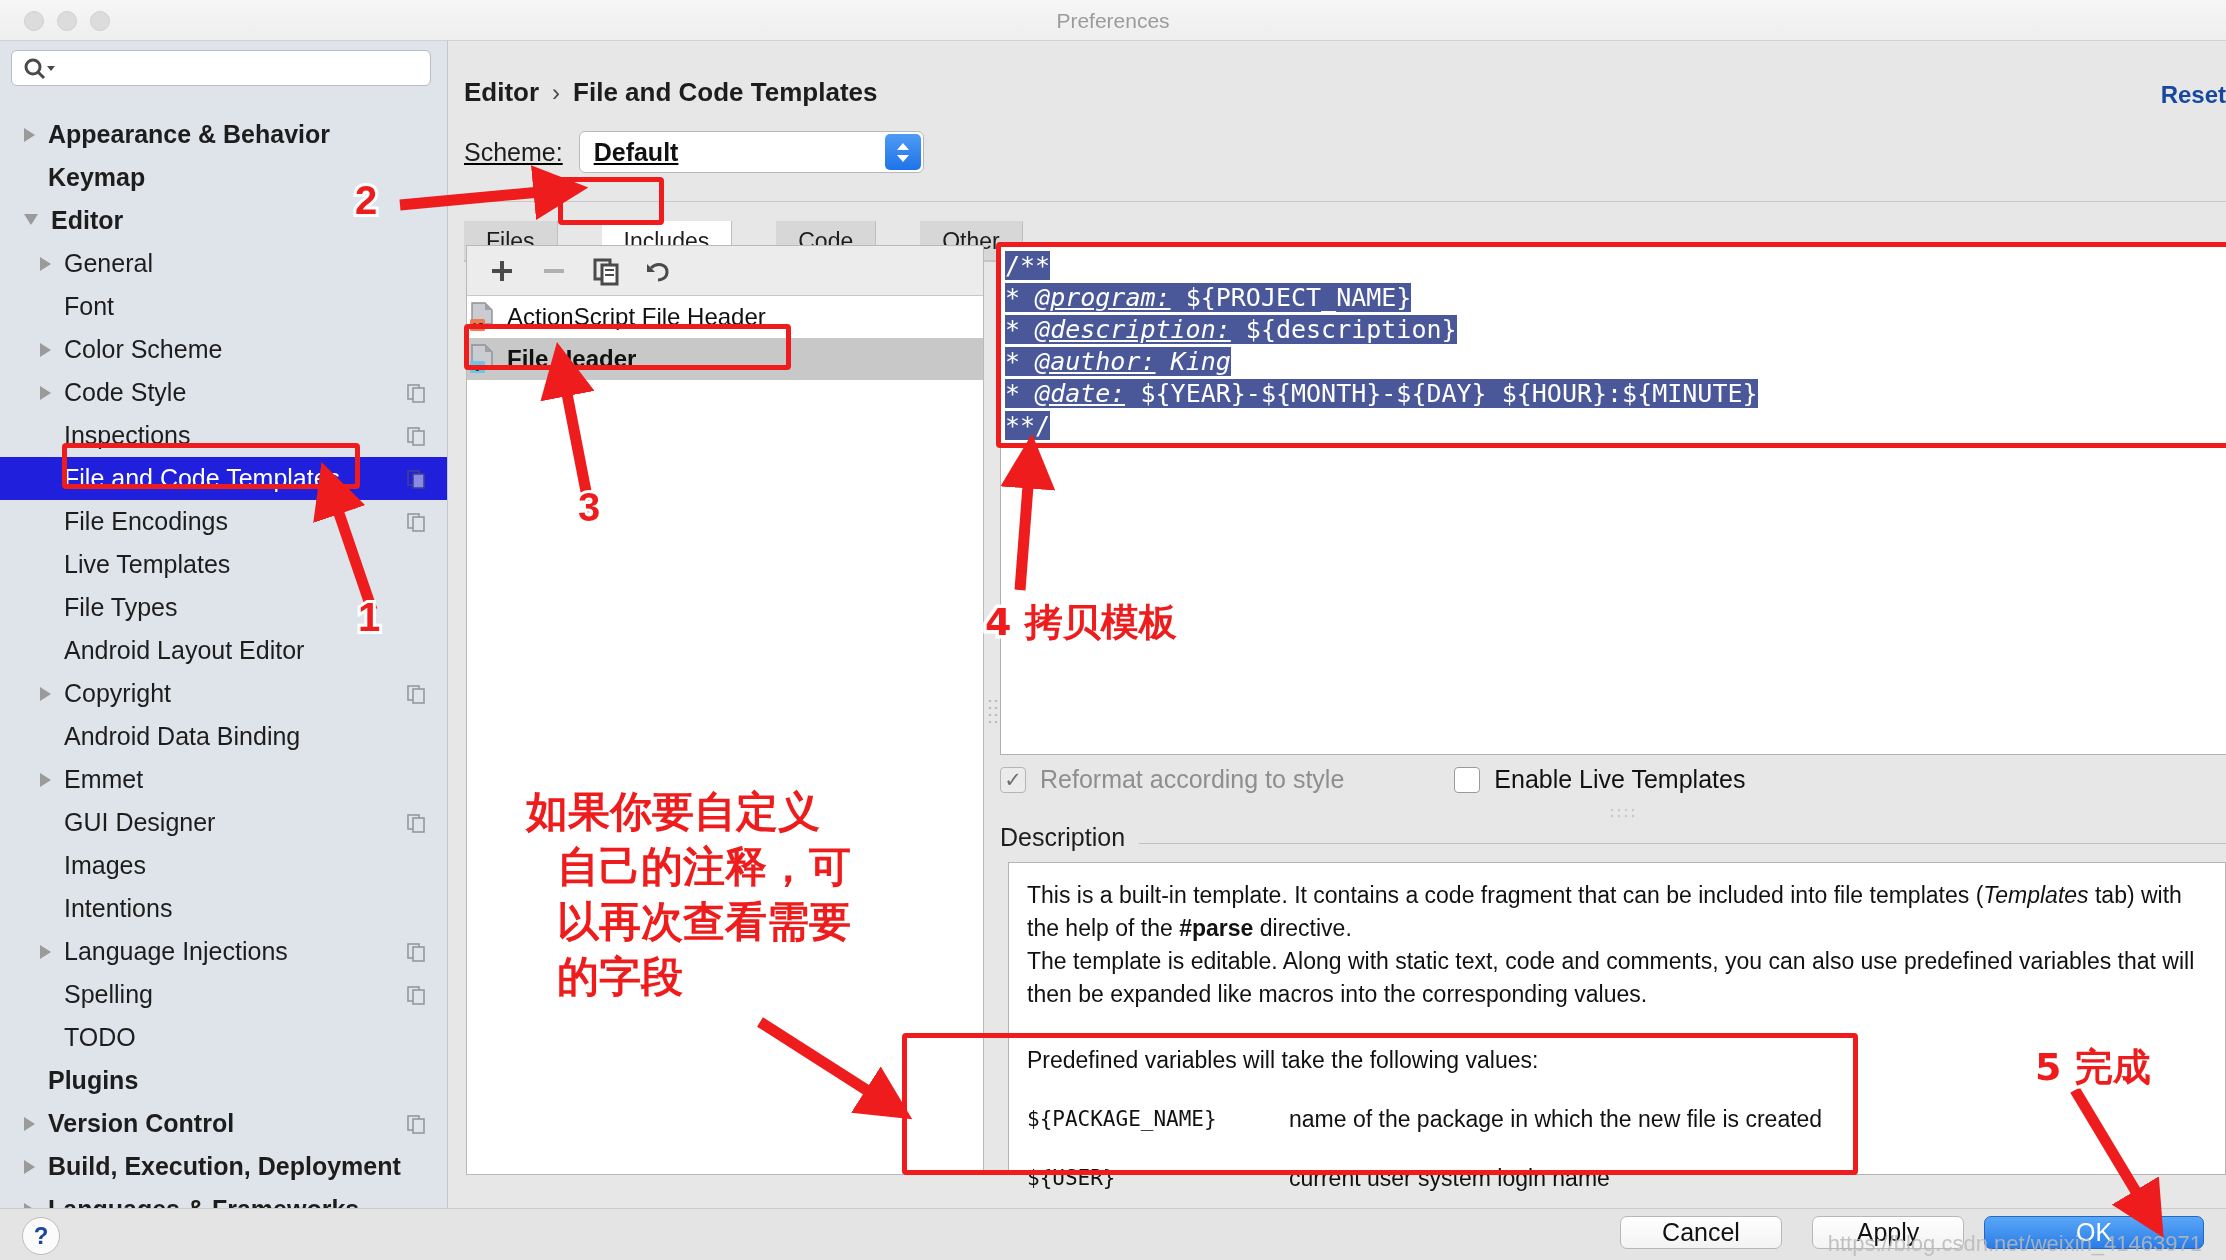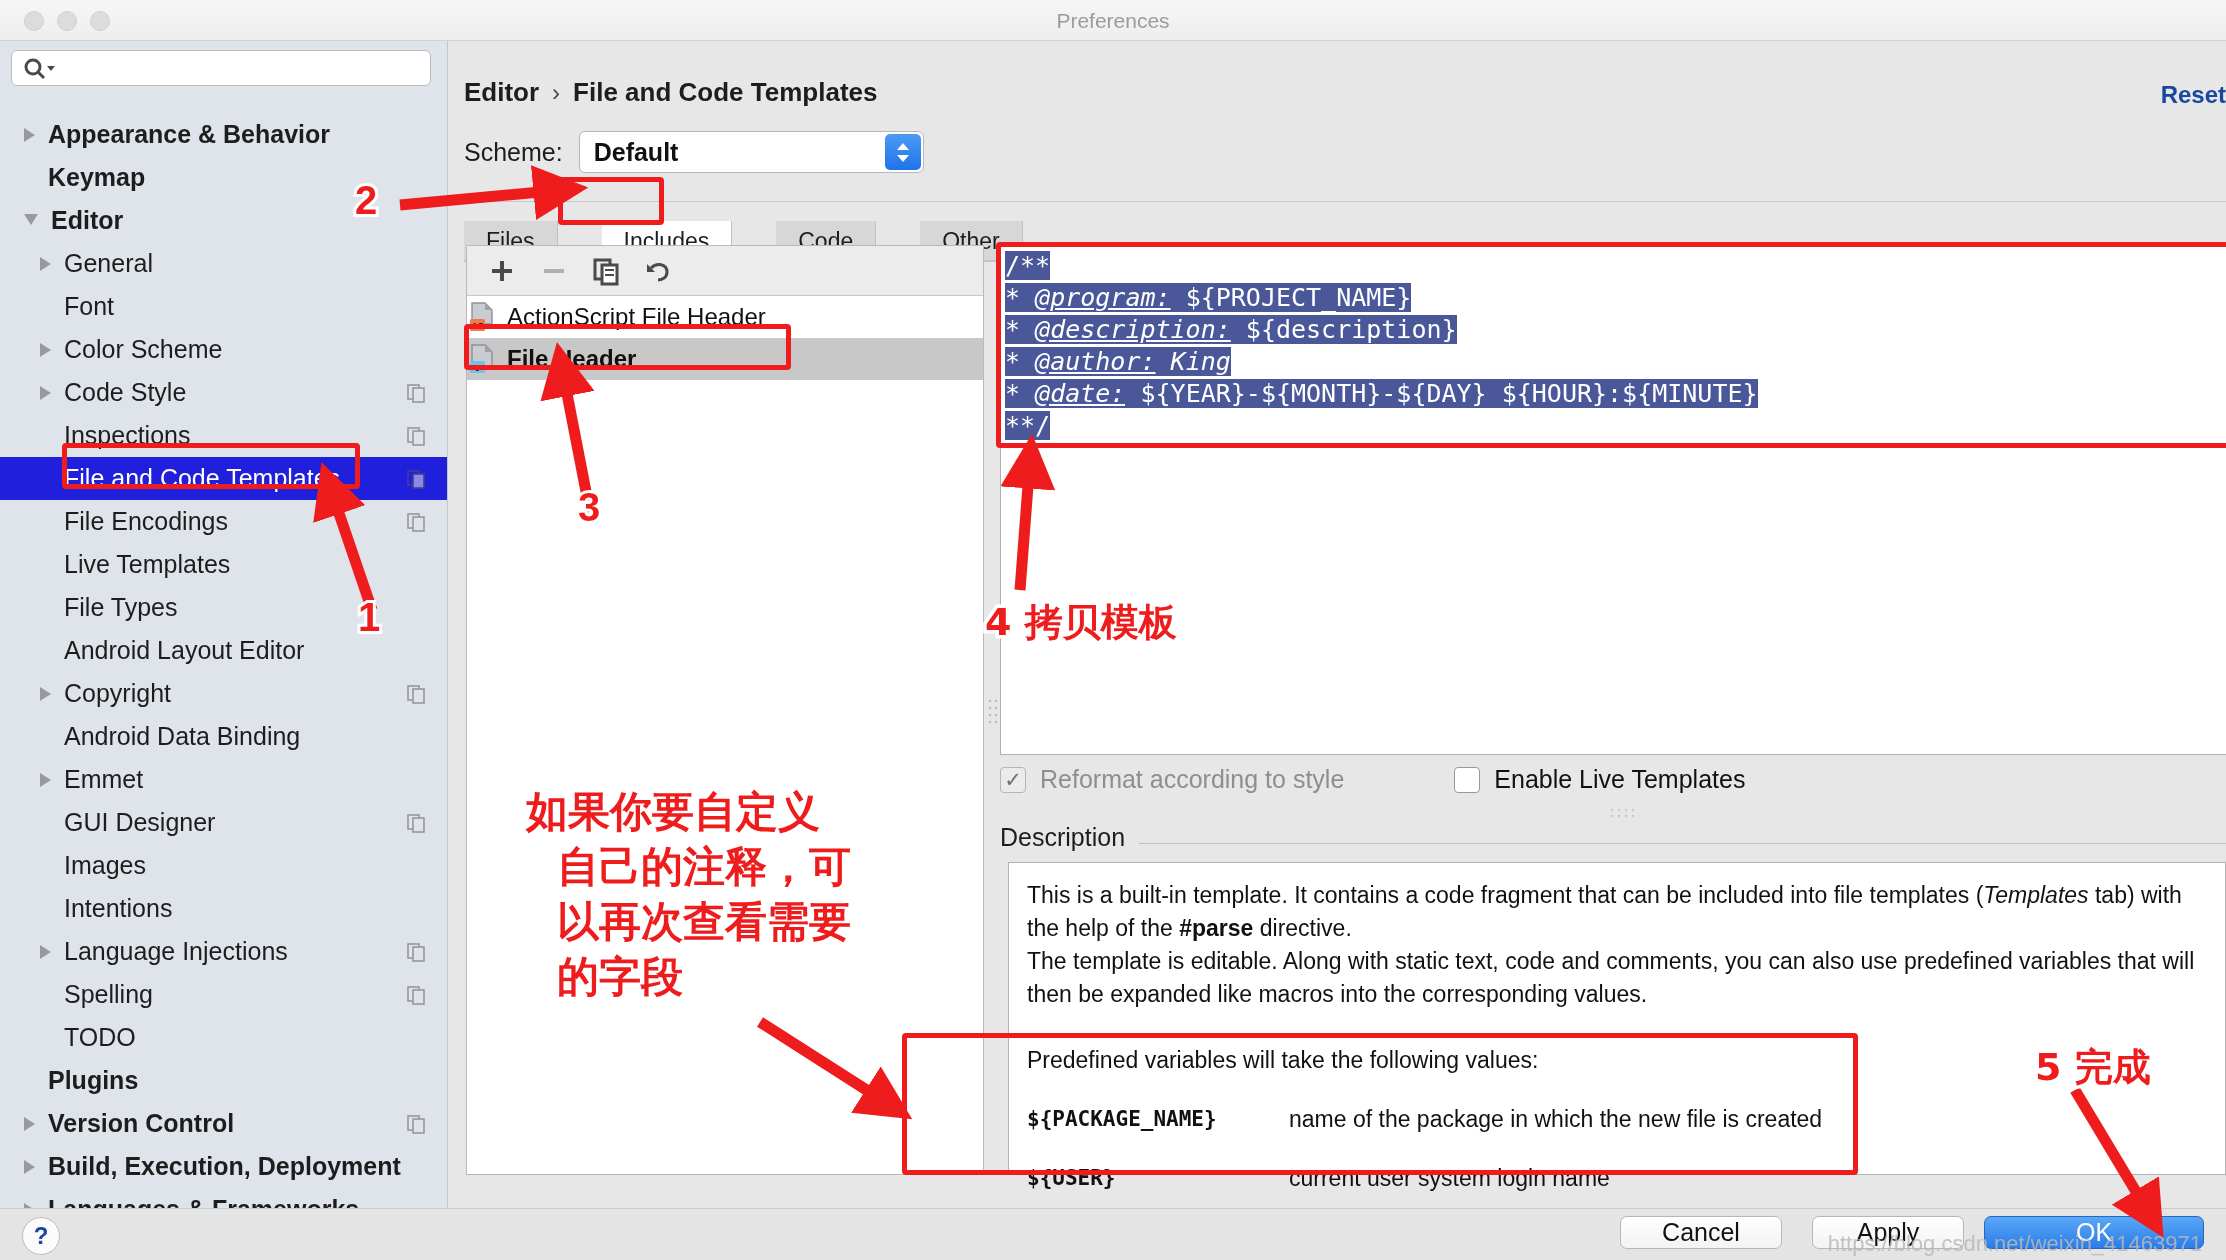--- a/index.html
+++ b/index.html
@@ -53,21 +53,21 @@
   .indent2 { padding-left: 40px; }
   .tree-label { line-height: 1; }
   .copy-badge { position: absolute; right: 22px; top: 12px; width: 20px; height: 20px; opacity: .55; }
 
   
   .content { position: absolute; left: 449px; top: 41px; width: 1777px; height: 1167px; background: #e7e7e7; }
   .breadcrumb { position: absolute; left: 15px; top: 36px; font-size: 26px; font-weight: bold; color: #1d1d1d; display: flex; align-items: center; gap: 13px; }
   .crumb-sep { color: #4a4a4a; font-weight: normal; font-size: 24px; }
   .reset-link { position: absolute; right: 0px; top: 40px; font-size: 24px; font-weight: bold; color: #17479e; }
 
-  .scheme-row { position: absolute; left: 15px; top: 90px; display: flex; align-items: center; gap: 16px; }
+  .scheme-row { position: absolute; left: 15px; top: 90px; display: flex; align-items: center; gap: 16px; text-decoration: underline; }
   .scheme-label { font-size: 25px; color: #1d1d1d; }
   .scheme-select {
     position: relative; width: 345px; height: 42px; background: #ffffff;
     border: 1px solid #b5b8be; border-radius: 6px; display: flex; align-items: center;
   }
   .scheme-value { margin-left: 14px; font-size: 25px; font-weight: bold; color: #111; }
   .stepper {
     position: absolute; right: 2px; top: 2px; width: 36px; height: 36px;
     background: linear-gradient(#4e9bf5, #1e73e8); border-radius: 5px;
     display: flex; flex-direction: column; align-items: center; justify-content: center; gap: 3px;
@@ -131,21 +131,21 @@
   .desc-line { position: absolute; left: 1000px; top: 843px; width: 1226px; height: 1px; background: #c2c2c2; }
   .desc-box {
     position: absolute; left: 1008px; top: 862px; width: 1218px; height: 313px;
     background: #ffffff; border: 1px solid #b4b4b4; padding: 16px 18px;
     font-size: 23px; line-height: 33px; color: #111;
   }
   .desc-box .ital { font-style: italic; }
   .desc-box .bold { font-weight: bold; }
   .vars { margin-top: 26px; }
   .var-row { display: flex; margin-bottom: 26px; }
-  .var-name { width: 262px; font-family: "DejaVu Sans Mono", monospace; font-size: 21px; font-weight: bold; }
+  .var-name { width: 262px; font-family: "DejaVu Sans Mono", monospace; font-size: 21px; font-weight: normal; }
   .var-desc { font-size: 23px; }
 
   
   .bottombar {
     position: absolute; left: 0; top: 1208px; width: 2226px; height: 52px;
     background: #e4e4e4; border-top: 1px solid #cccccc;
   }
   .help-btn {
     position: absolute; left: 22px; top: 8px; width: 38px; height: 38px; border-radius: 50%;
     background: #fbfbfb; border: 1px solid #bdbdbd; color: #17479e;

